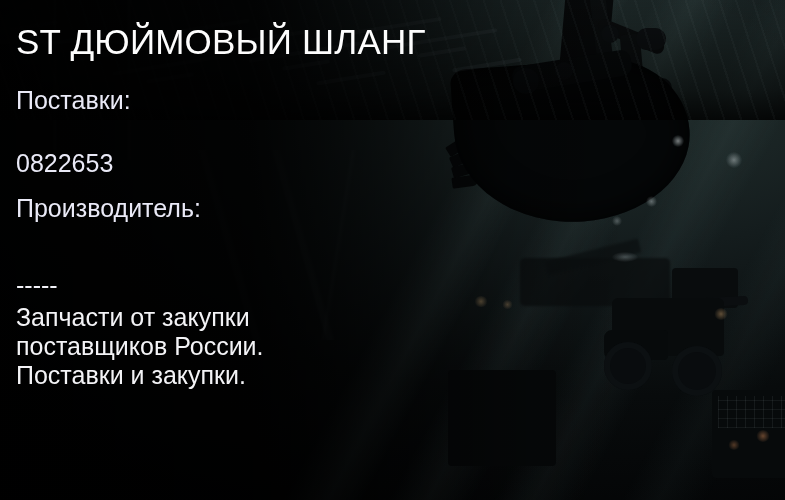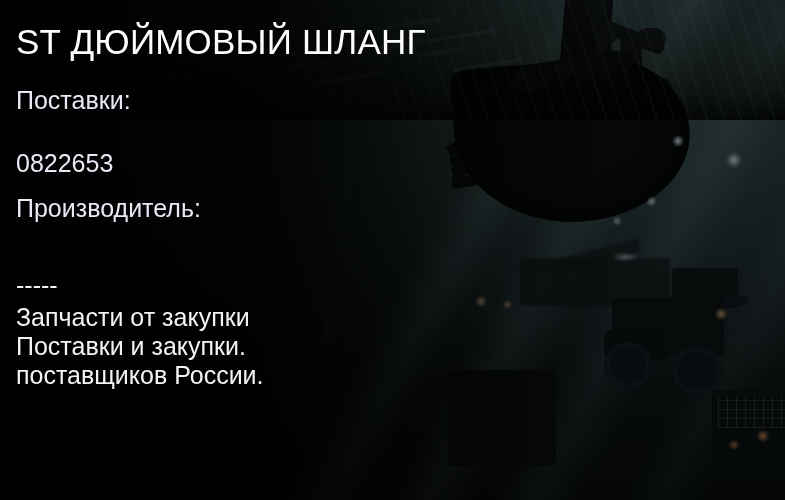--- a/index.html
+++ b/index.html
@@ -302,18 +302,18 @@
 
     <div class="field field-label f-article-label">Поставки:</div>
     <div class="field field-value f-article-value">0822653</div>
 
     <div class="field field-label f-maker-label">Производитель:</div>
 
     <div class="divider">-----</div>
 
     <div class="promo">
       <div>Запчасти от закупки</div>
+      <div>поставщиков России.</div>
       <div>Поставки и закупки.</div>
-      <div>поставщиков России.</div>
     </div>
 
   </div>
 </div>
 
 </body></html>

